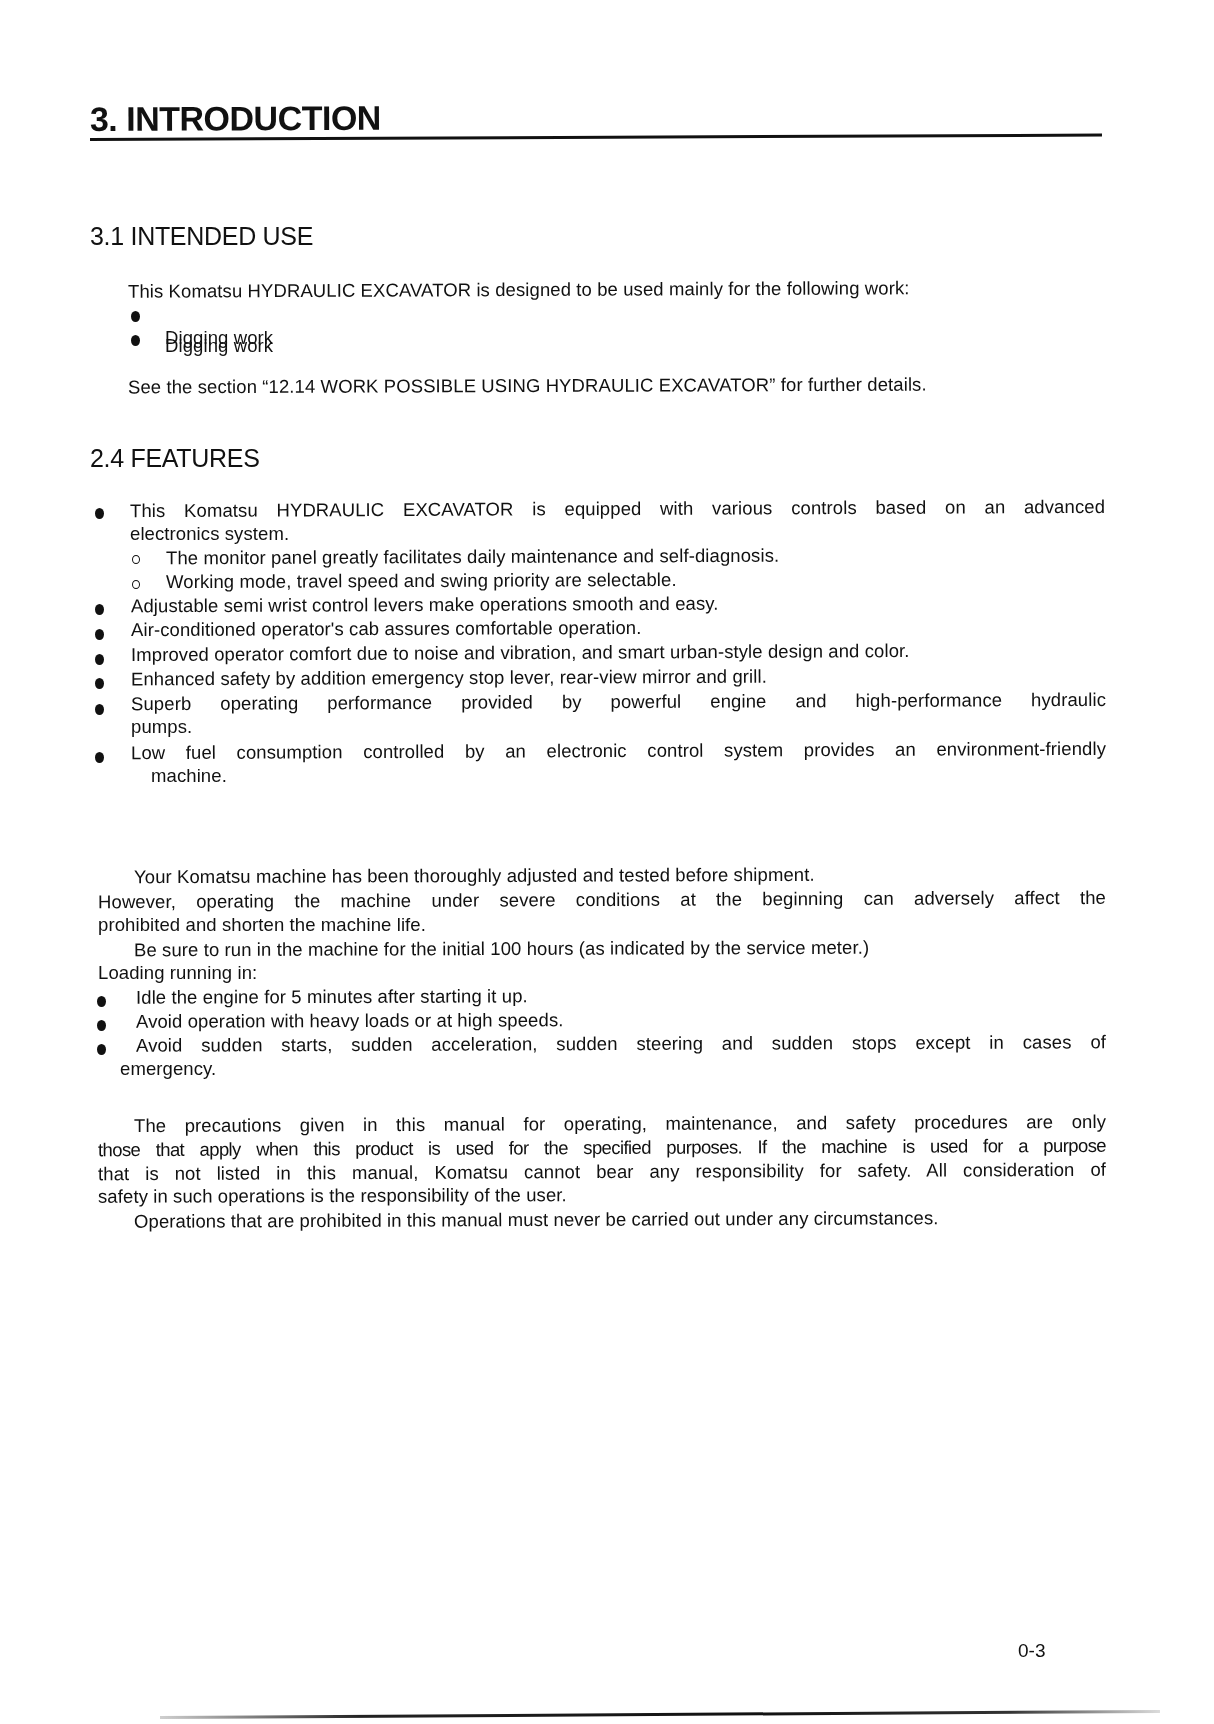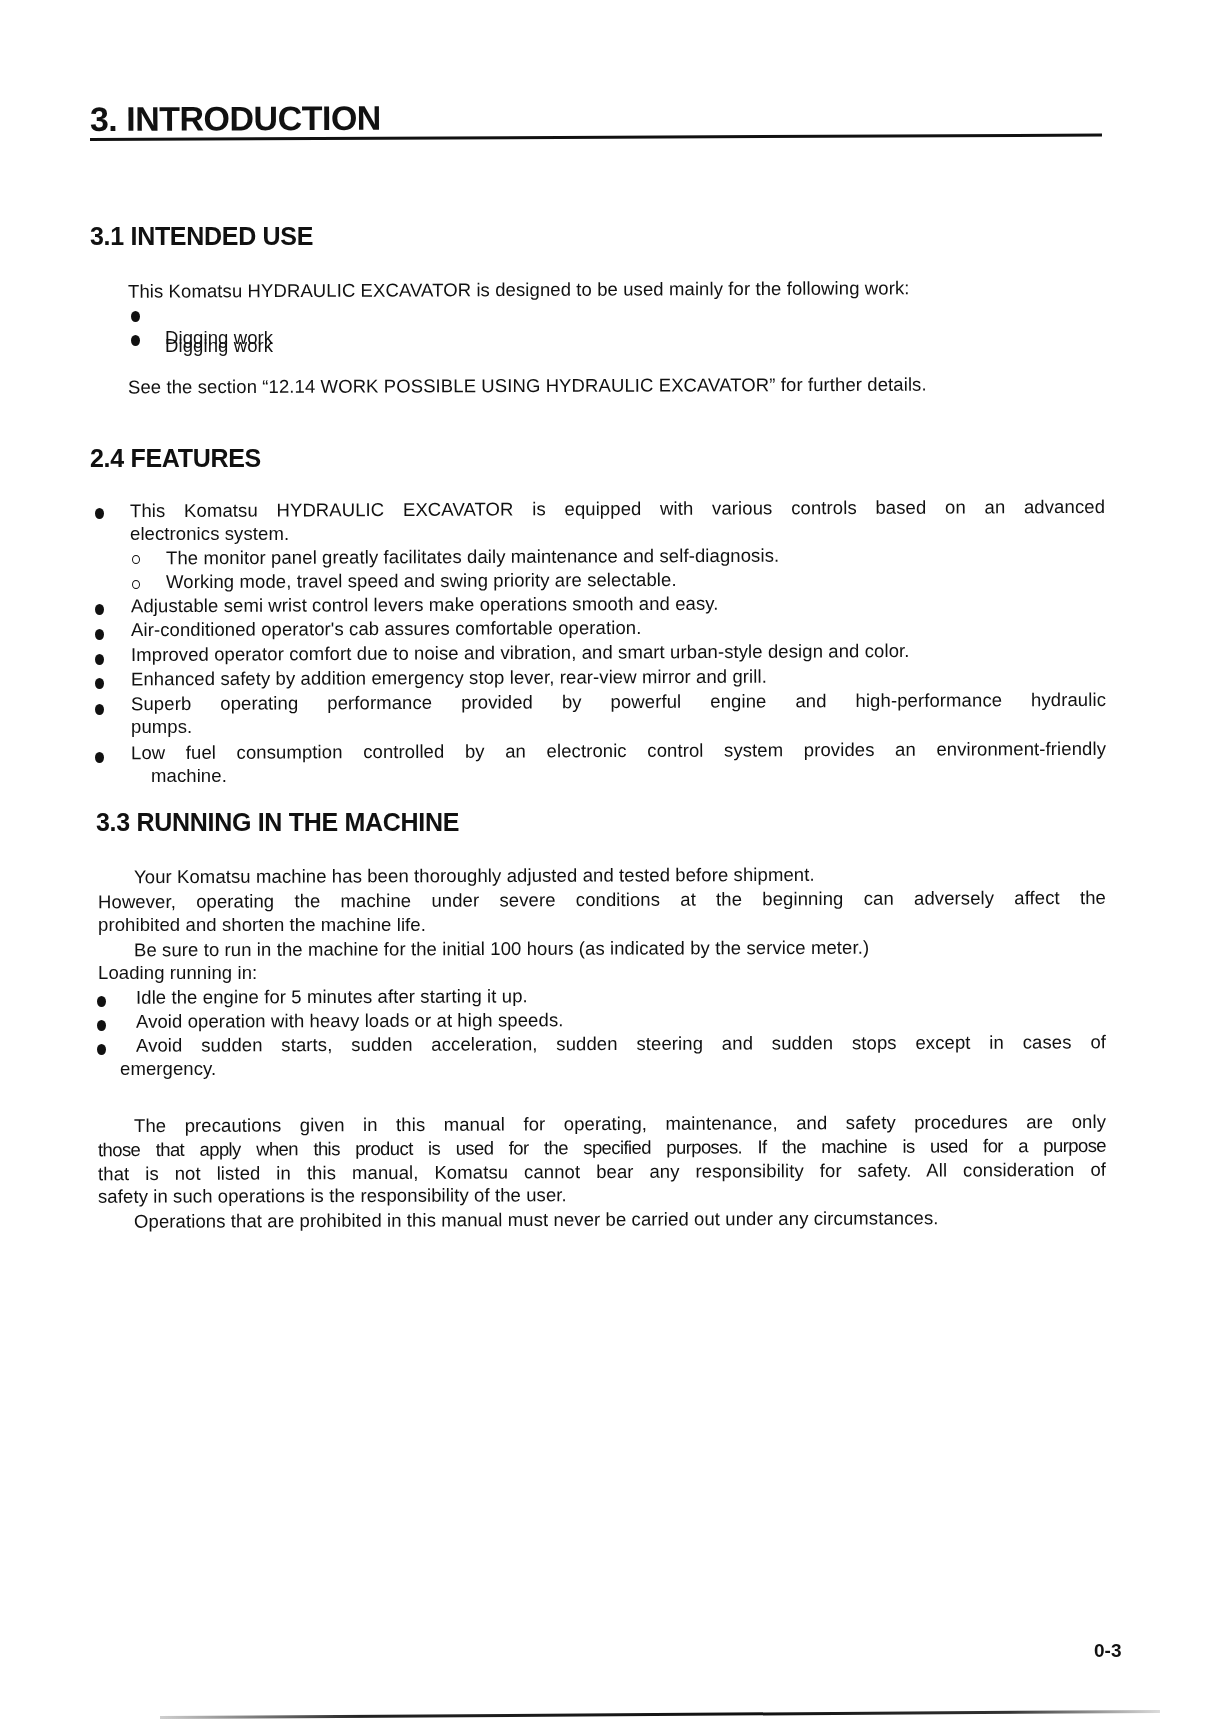--- a/index.html
+++ b/index.html
@@ -31,21 +31,21 @@
       letter-spacing: -0.5px;
       border-bottom: 3px solid #111;
       padding-bottom: 0px;
       line-height: 38px;
       transform: rotate(-0.25deg);
       transform-origin: left bottom;
     }
     .section-title {
       position: absolute;
       font-size: 25px;
-      font-weight: bold;
+      font-weight: normal;
       letter-spacing: -0.3px;
     }
     .body-text {
       position: absolute;
       font-size: 18.5px;
       line-height: 24px;
       letter-spacing: 0.1px;
     }
     .line {
       position: absolute;
@@ -67,24 +67,24 @@
     .sub-bullet {
       position: absolute;
       width: 8px;
       height: 9px;
       border: 1.5px solid #111;
       border-radius: 50%;
       box-sizing: border-box;
     }
     .page-number {
       position: absolute;
-      left: 1094px;
+      left: 1018px;
       top: 1640px;
       font-size: 19px;
-      font-weight: bold;
+      font-weight: normal;
     }
     .footer-rule {
       position: absolute;
       left: 160px;
       top: 1713px;
       width: 1000px;
       height: 3px;
       background: linear-gradient(to right, #cfcfcf 0%, #222 20%, #111 60%, #333 85%, #dcdcdc 100%);
       transform: rotate(-0.35deg);
     }
@@ -138,21 +138,20 @@
 
     <span class="bullet" style="left:95px; top:704px;"></span>
     <div class="justify-line" style="left:131px; top:690px; width:975px; transform:rotate(-0.25deg);">Superb operating performance provided by powerful engine and high-performance hydraulic</div>
     <div class="line" style="left:131px; top:715px;">pumps.</div>
 
     <span class="bullet" style="left:95px; top:752px;"></span>
     <div class="justify-line" style="left:131px; top:739px; width:975px; transform:rotate(-0.25deg);">Low fuel consumption controlled by an electronic control system provides an environment-friendly</div>
     <div class="line" style="left:131px; top:764px;margin-left:20px;">machine.</div>
   </div>
 
-  <div class="section-title" style="left:96px; top:808px;">3.3  RUNNING IN THE MACHINE</div>
 
   <div class="body-text">
     <div class="line" style="left:134px; top:864px; transform:rotate(-0.2deg);">Your Komatsu machine has been thoroughly adjusted and tested before shipment.</div>
     <div class="justify-line" style="left:98px; top:888px; width:1008px; transform:rotate(-0.25deg);">However, operating the machine under severe conditions at the beginning can adversely affect the</div>
     <div class="line" style="left:98px; top:913px;">prohibited and shorten the machine life.</div>
     <div class="line" style="left:134px; top:937px; transform:rotate(-0.2deg);">Be sure to run in the machine for the initial 100 hours (as indicated by the service meter.)</div>
     <div class="line" style="left:98px; top:961px;">Loading running in:</div>
 
     <span class="bullet" style="left:97px; top:996px;"></span>
     <div class="line" style="left:136px; top:985px; transform:rotate(-0.2deg);">Idle the engine for 5 minutes after starting it up.</div>

